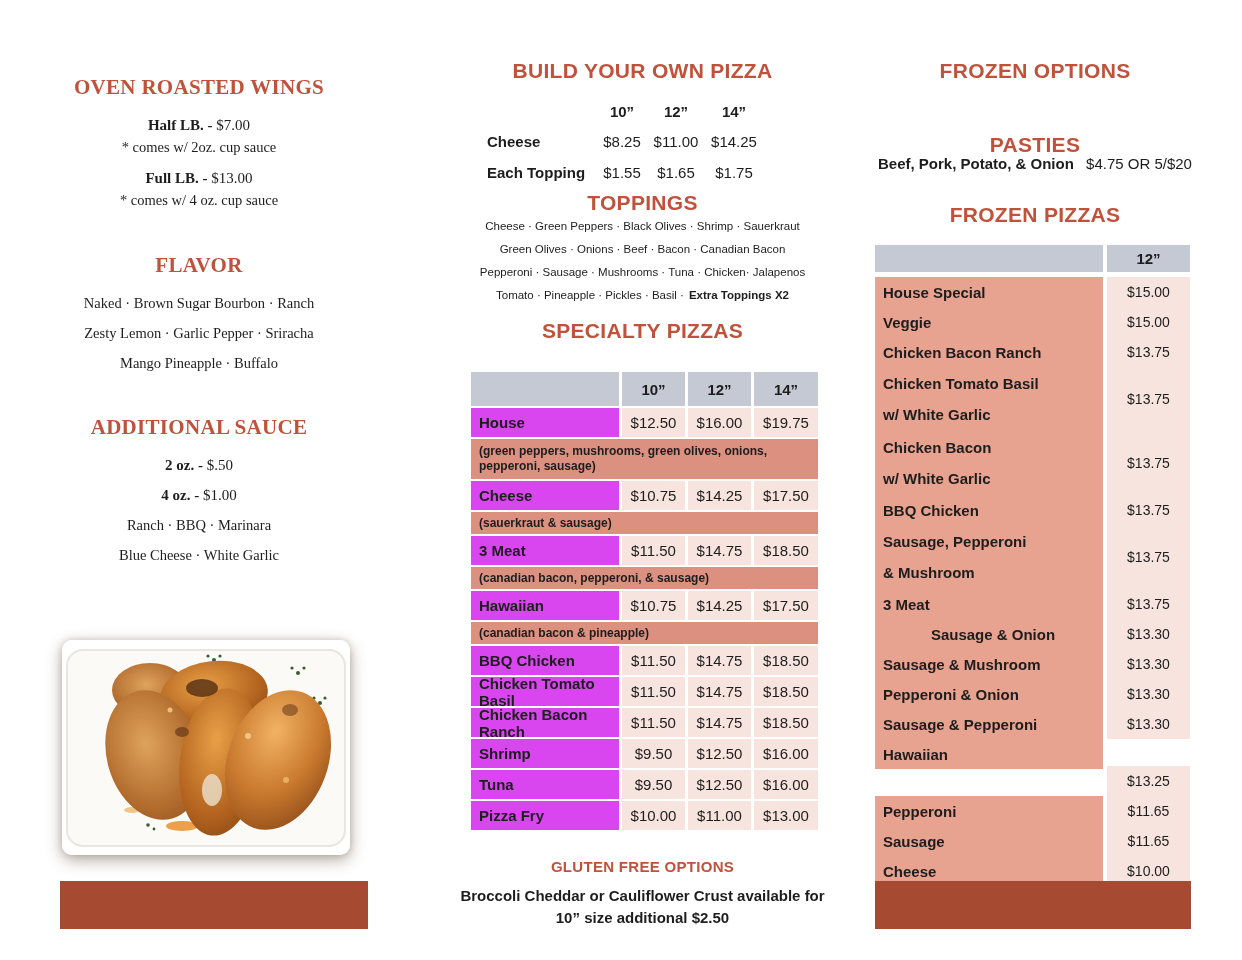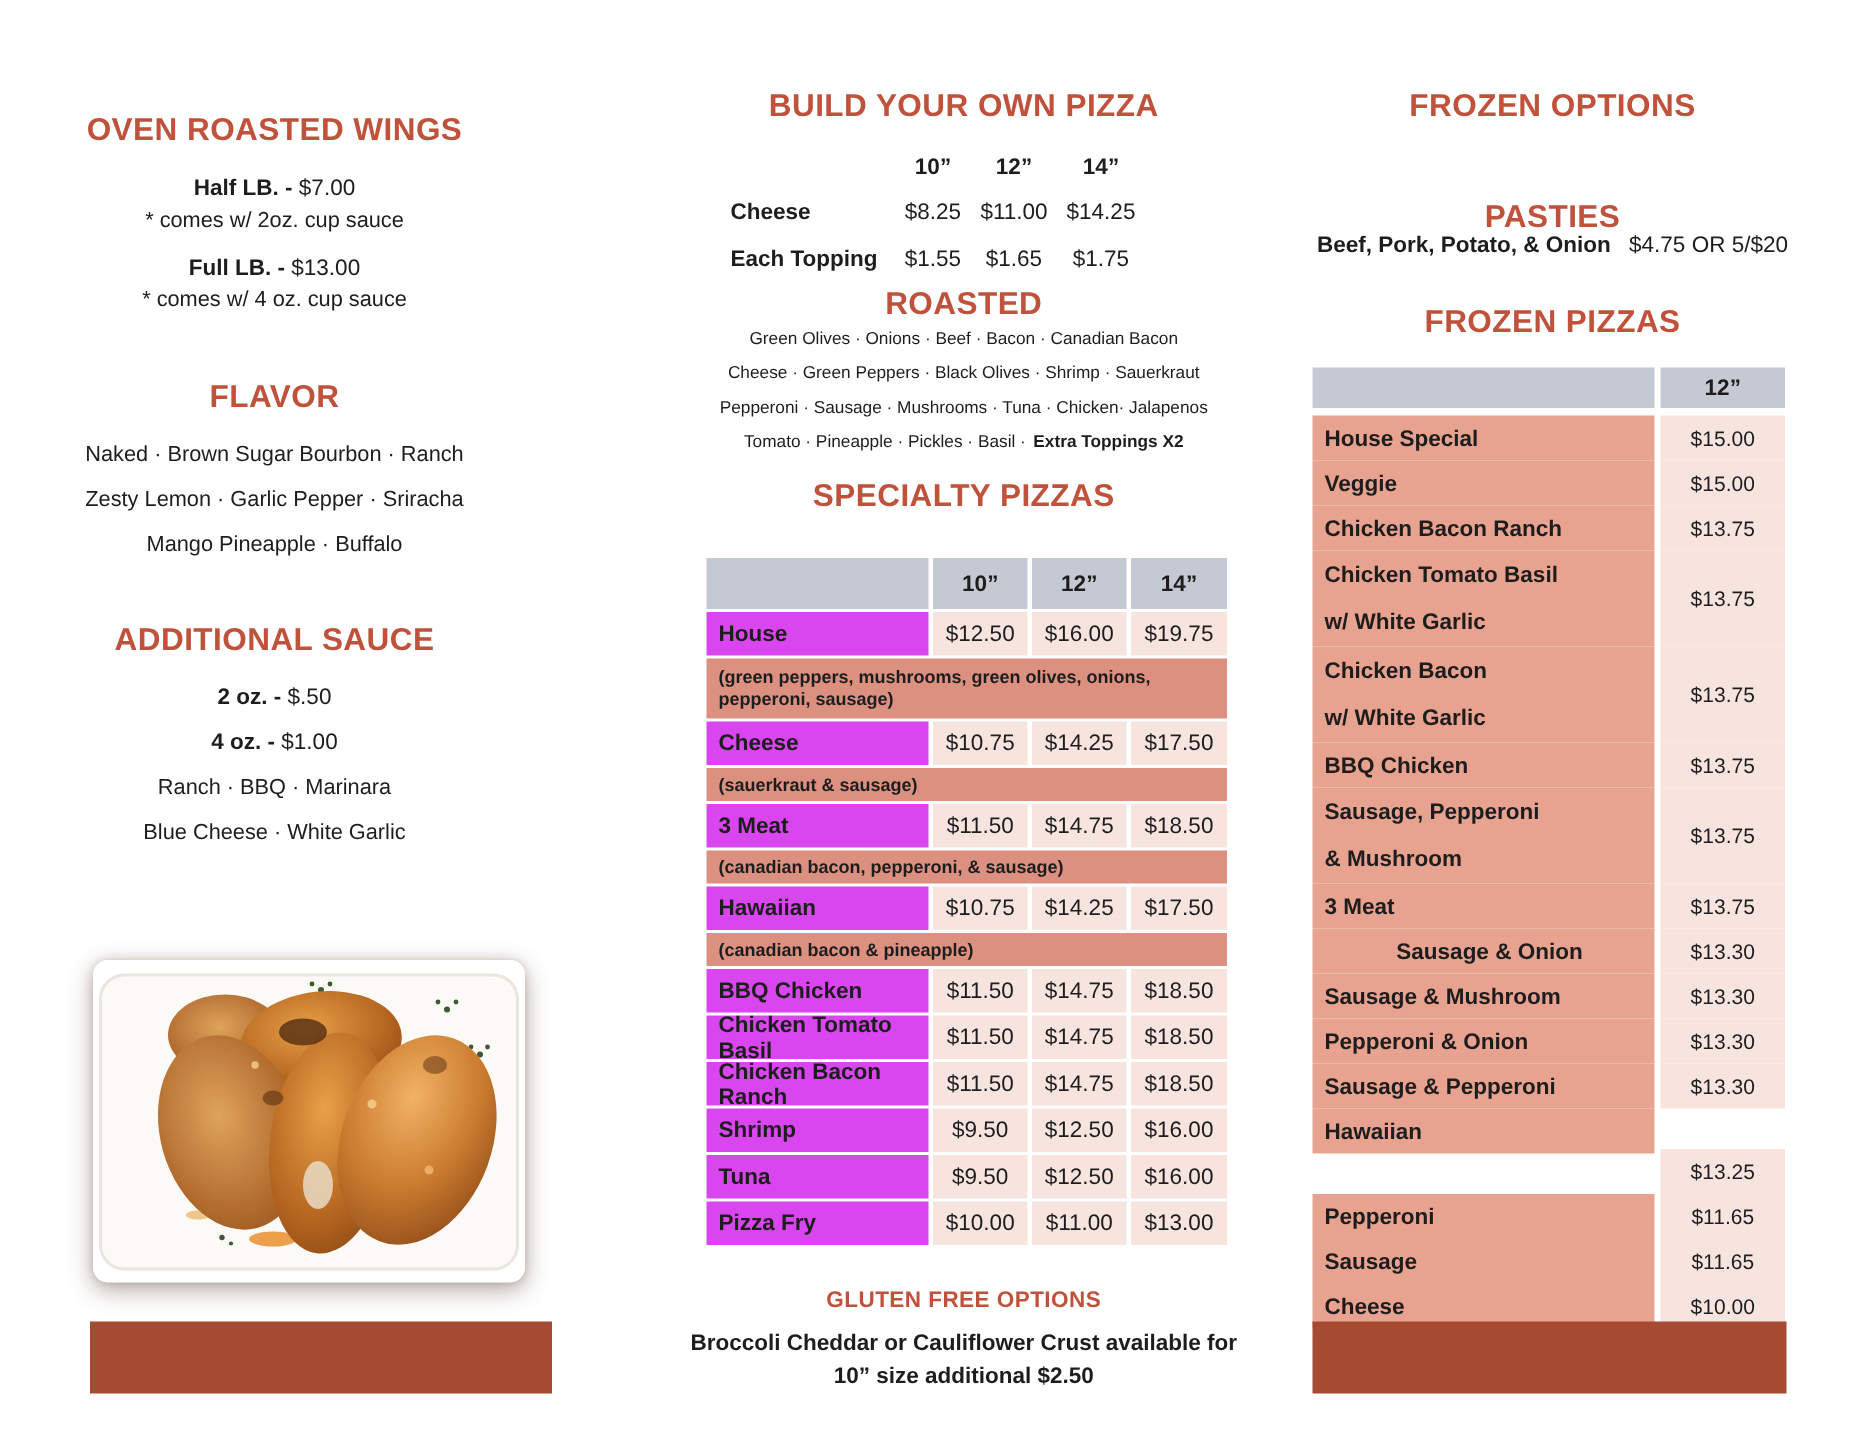--- a/index.html
+++ b/index.html
@@ -9,21 +9,21 @@
     font-family:"Liberation Sans", sans-serif;
   }
   .abs{position:absolute;}
   .ctr{text-align:center;}
   .red-h{color:#c0523c;font-weight:700;letter-spacing:.3px;}
   .h21{font-size:21px;line-height:26px;}
   .h15{font-size:15px;line-height:18px;}
   .b{font-weight:700;margin-top:44px;}
 
   
-  #left-col{left:28px;top:74px;width:310px;text-align:center;}
+  #left-col{left:44px;top:74px;width:310px;text-align:center;font-family:Liberation Serif, serif;}
   .wings-item{font-size:15px;line-height:19px;margin-top:16px;}
   .wings-item .lbl{font-weight:700;}
   .note{font-size:14.5px;line-height:19px;margin-top:3px;}
   .flavor-title{margin-top:42px;}
   .line-group{margin-top:10px;}
   .menu-line{font-size:14.5px;line-height:30px;}
   .sauce-title{margin-top:36px;}
   .sauce-item{font-size:15px;line-height:30px;}
   .sauce-item .lbl{font-weight:700;}
 
@@ -199,24 +199,24 @@
       </div>
       <div class="byo-row">
         <span class="byo-label">Each Topping</span>
         <span class="byo-price c0">$1.55</span>
         <span class="byo-price c1">$1.65</span>
         <span class="byo-price c2">$1.75</span>
       </div>
     </div>
 </div>
 
-<div id="toppings-title" class="abs ctr red-h h21">ROASTED</div>
+<div id="toppings-title" class="abs ctr red-h h21">TOPPINGS</div>
 <div id="toppings-lines" class="abs">
+    <div class="top-line">Cheese · Green Peppers · Black Olives · Shrimp · Sauerkraut</div>
     <div class="top-line">Green Olives · Onions · Beef · Bacon · Canadian Bacon</div>
-    <div class="top-line">Cheese · Green Peppers · Black Olives · Shrimp · Sauerkraut</div>
     <div class="top-line">Pepperoni · Sausage · Mushrooms · Tuna · Chicken·  Jalapenos</div>
     <div class="top-line"><span>Tomato · Pineapple · Pickles ·  Basil ·</span><span class="b" style="margin-left: 5px;">Extra Toppings X2</span></div>
   </div>
 
 <div id="specialty-title" class="abs ctr red-h h21">SPECIALTY PIZZAS</div>
 
 <div id="specialty-table" class="abs">
   <div class="sp-header"></div>
   <div class="sp-header">10”</div>
   <div class="sp-header">12”</div>

